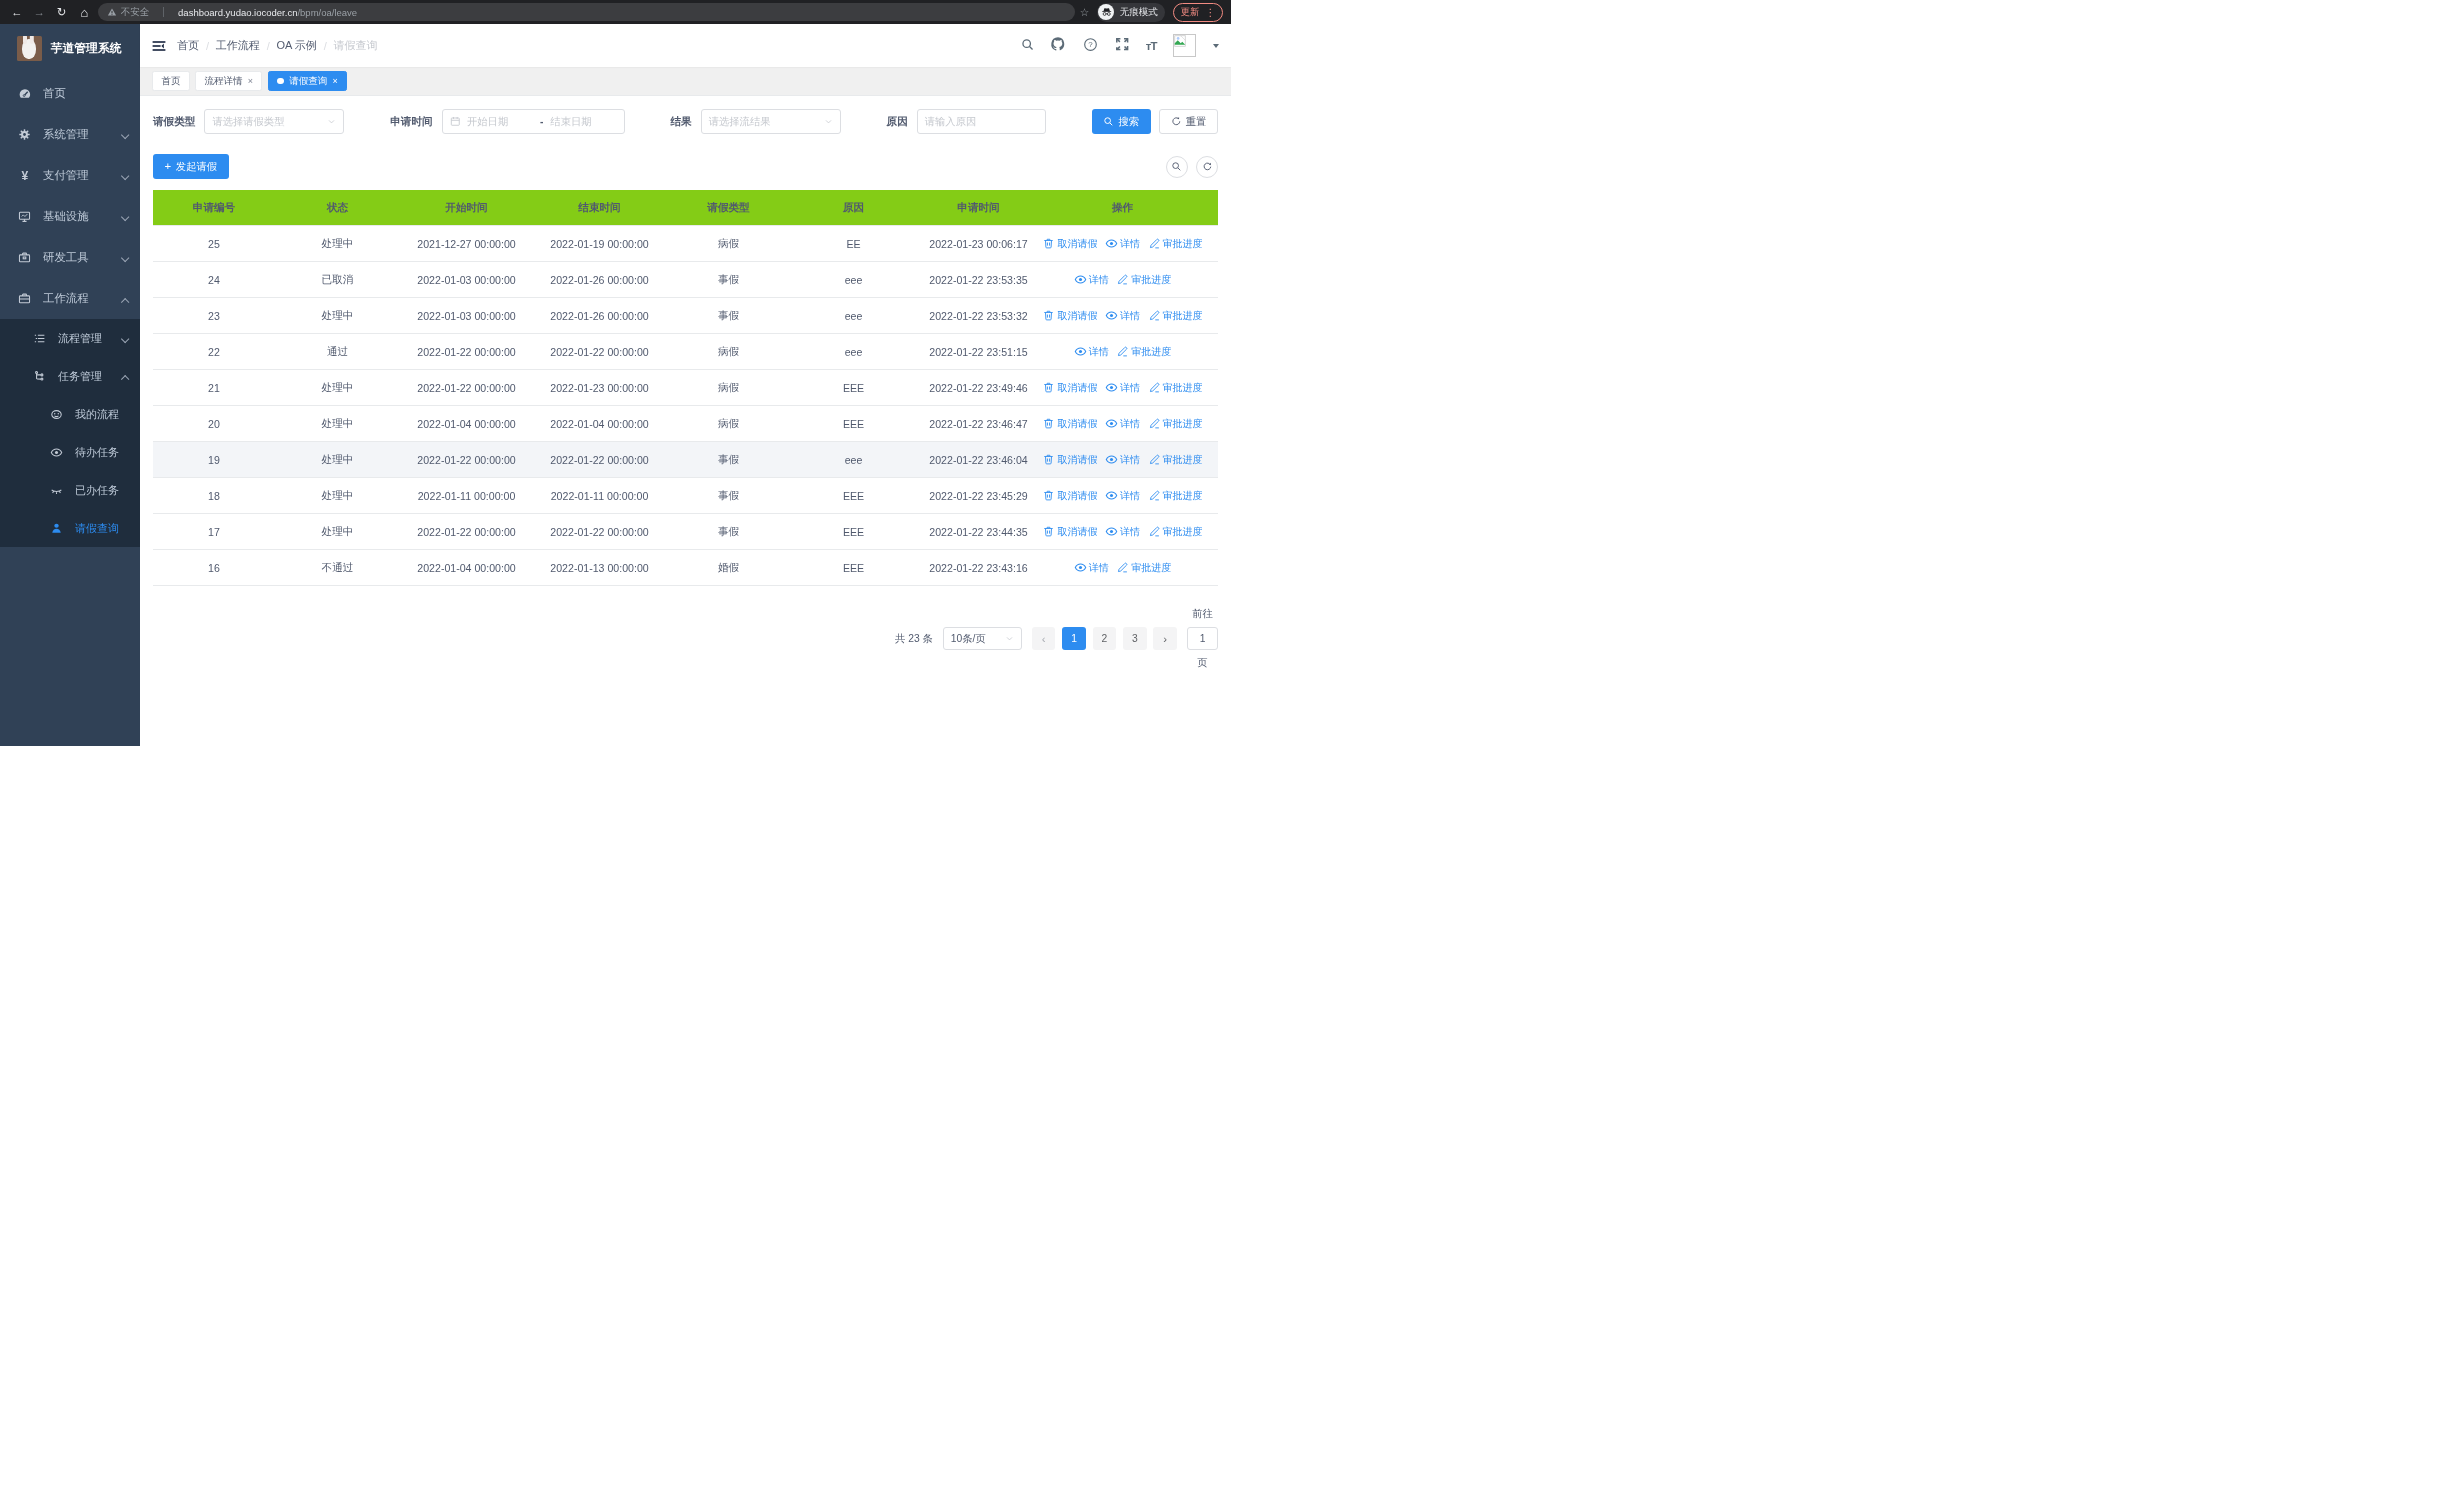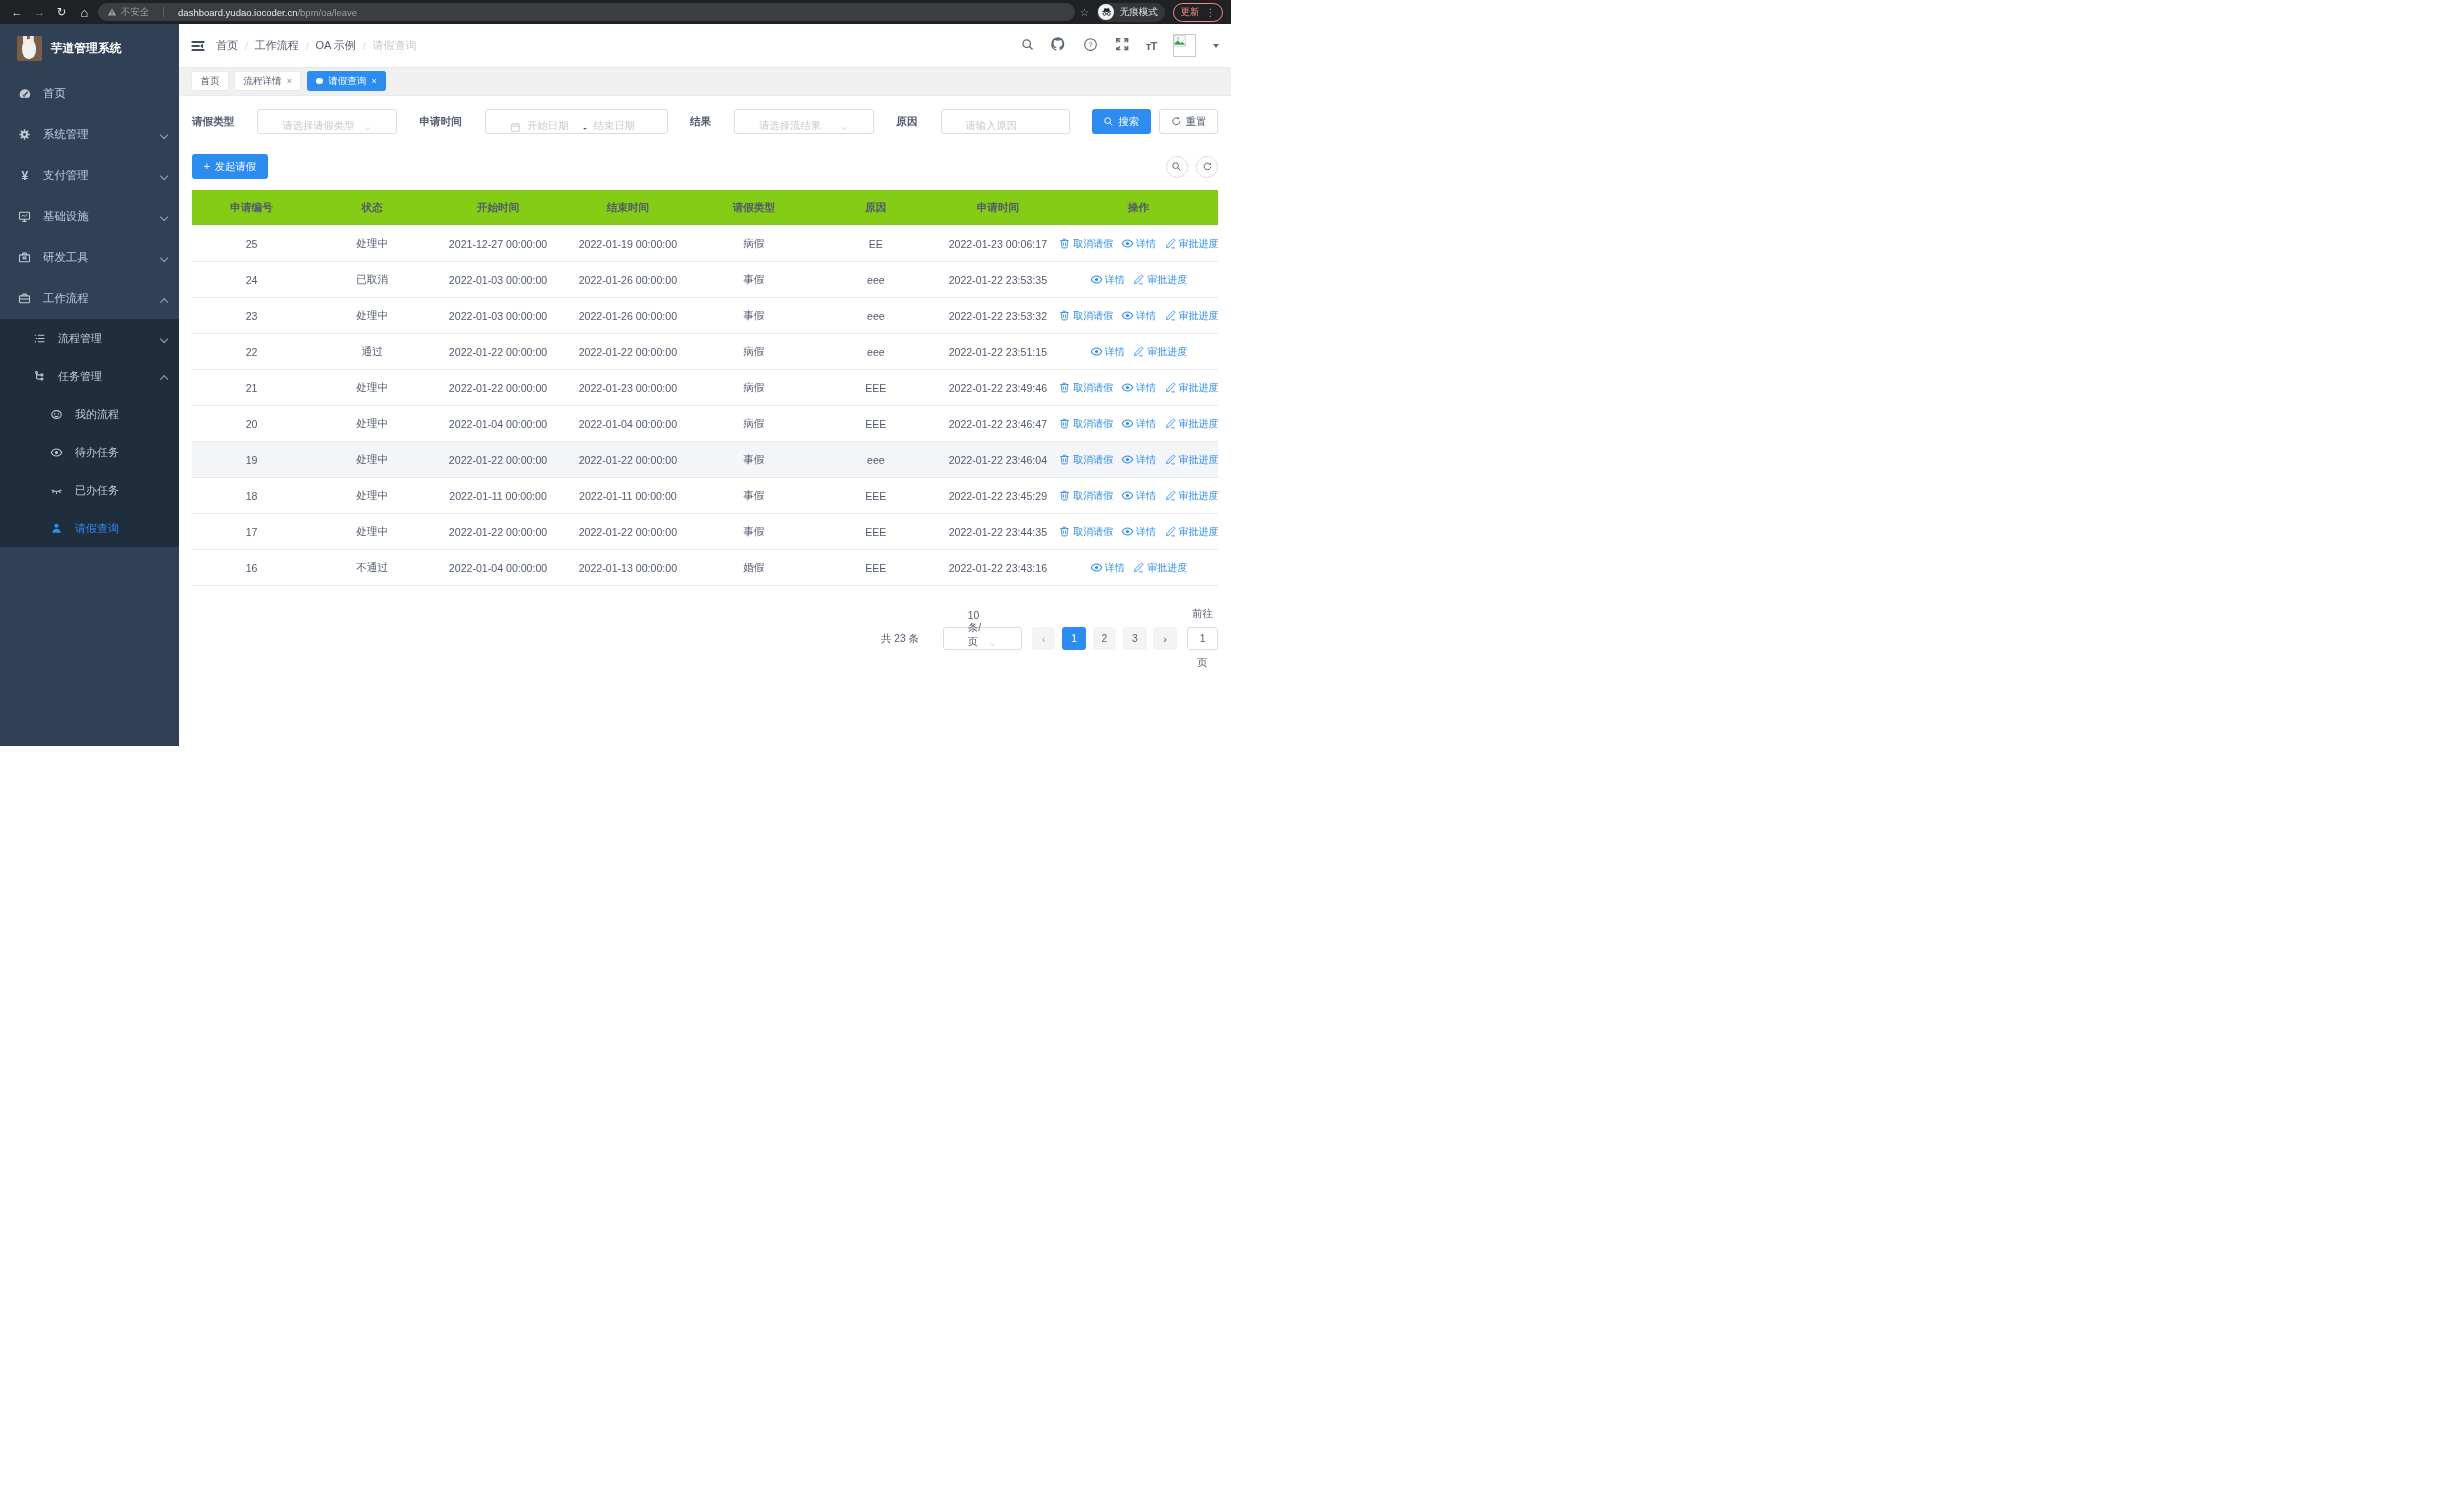--- a/index.html
+++ b/index.html
@@ -23,21 +23,21 @@
   .star { color:#9aa0a6; font-size:10.6px; }
   .incog { display:flex; align-items:center; gap:5.3px; background:#35363a; border-radius:10px; height:19px; padding:0 7.6px 0 1.5px;
     color:#e8eaed; font-size:9.5px; }
   .incog-circle { width:16px; height:16px; border-radius:50%; background:#f1f3f4; display:flex; align-items:center; justify-content:center; }
   .update-pill { display:flex; align-items:center; gap:6px; border:0.8px solid #f28b82; border-radius:10px; height:19px;
     padding:0 6.8px; color:#f28b82; font-size:9.5px; }
   .dots { font-size:10px; letter-spacing:0; }
 
   
   .app { display:flex; height:722px; }
-  .sidebar { width:179px; background:#304156; flex-shrink:0; color:#bfcbd9; display:flex; flex-direction:column; }
+  .sidebar { width:140px; background:#304156; flex-shrink:0; color:#bfcbd9; display:flex; flex-direction:column; }
   .brand { height:49px; display:flex; align-items:center; gap:9px; padding:0 10.6px 0 16.7px; }
   .brand img, .brand .logo-box { width:25px; height:25px; }
   .logo-box { background:#7a5c49; border-radius:1.5px; position:relative; overflow:hidden; }
   .logo-box::after { content:""; position:absolute; left:5.3px; top:3px; width:13.7px; height:20px;
     background:#f2f1ef; border-radius:48% 48% 46% 46%; }
   .logo-box::before { content:""; position:absolute; left:6.8px; top:-1.5px; width:3.8px; height:9px; background:#efe9e6; border-radius:2.3px;
     box-shadow:6.8px 0 0 #efe9e6; z-index:1; }
   .brand-title { color:#fff; font-size:11.8px; font-weight:bold; white-space:nowrap; }
   .menu { flex:1; }
   .m-item { height:41px; display:flex; align-items:center; padding:0 10.6px 0 18px; gap:11.4px; font-size:11.4px; cursor:pointer; }
@@ -76,22 +76,22 @@
   .tag-tab .x { font-size:9px; color:#808695; }
   .tag-tab.active { background:#2d8cf0; border-color:#2d8cf0; color:#fff; }
   .tag-tab.active .dot { display:block; }
   .tag-tab.active .x { color:#fff; }
 
   
   .content { flex:1; padding:13px 13px 0; overflow:hidden; }
   .filter-row { display:flex; align-items:center; justify-content:space-between; }
   .f-group { display:flex; align-items:center; gap:9px; }
   .f-label { font-size:10.6px; font-weight:600; color:#515a6e; white-space:nowrap; }
-  .ctl { height:25px; border:0.8px solid #dcdee2; border-radius:3px; background:#fff; display:flex; align-items:flex-end;
-    padding:0 24px; font-size:10.3px; color:#c5c8ce; gap:6px;margin-left:14px; }
+  .ctl { height:25px; border:0.8px solid #dcdee2; border-radius:3px; background:#fff; display:flex; align-items:center;
+    padding:0 7px; font-size:10.3px; color:#c5c8ce; gap:6px; }
   .ctl .ph { flex:1; white-space:nowrap; }
   .sel-leave { width:140px; } .sel-result { width:140px; }
   .date-range { width:183px; gap:6.8px; }
   .date-range .sep { color:#515a6e; font-weight:bold; }
   .inp-reason { width:129px; }
   .btn { height:25px; border-radius:3px; display:inline-flex; align-items:center; justify-content:center; gap:4.6px;
     font-size:10.3px; cursor:pointer; border:0.8px solid transparent; padding:0 10.6px; }
   .btn.primary { background:#2d8cf0; color:#fff; }
   .btn.plain { background:#fff; border-color:#dcdee2; color:#515a6e; }
   .toolbar-row { margin-top:20px; display:flex; align-items:center; }

